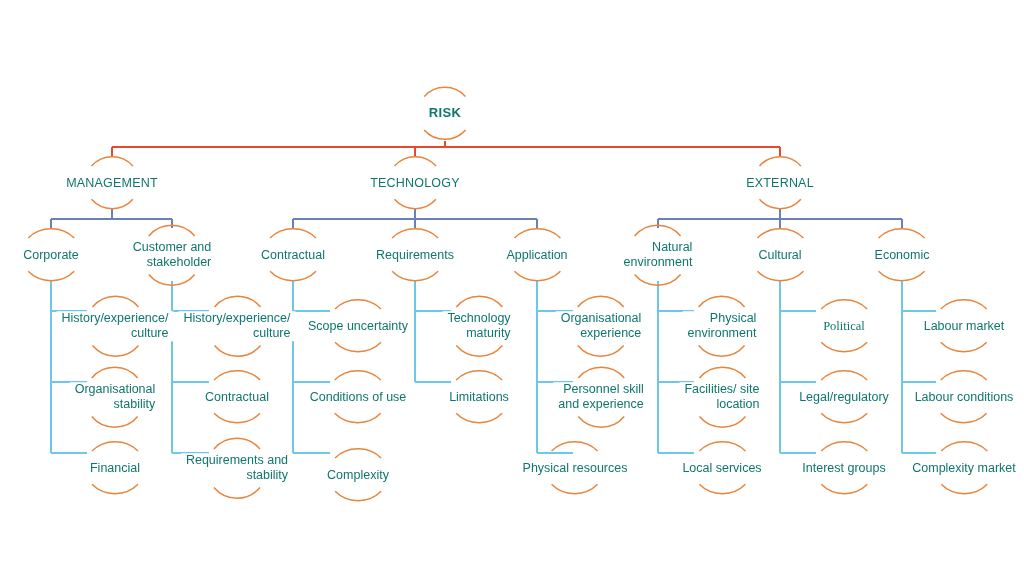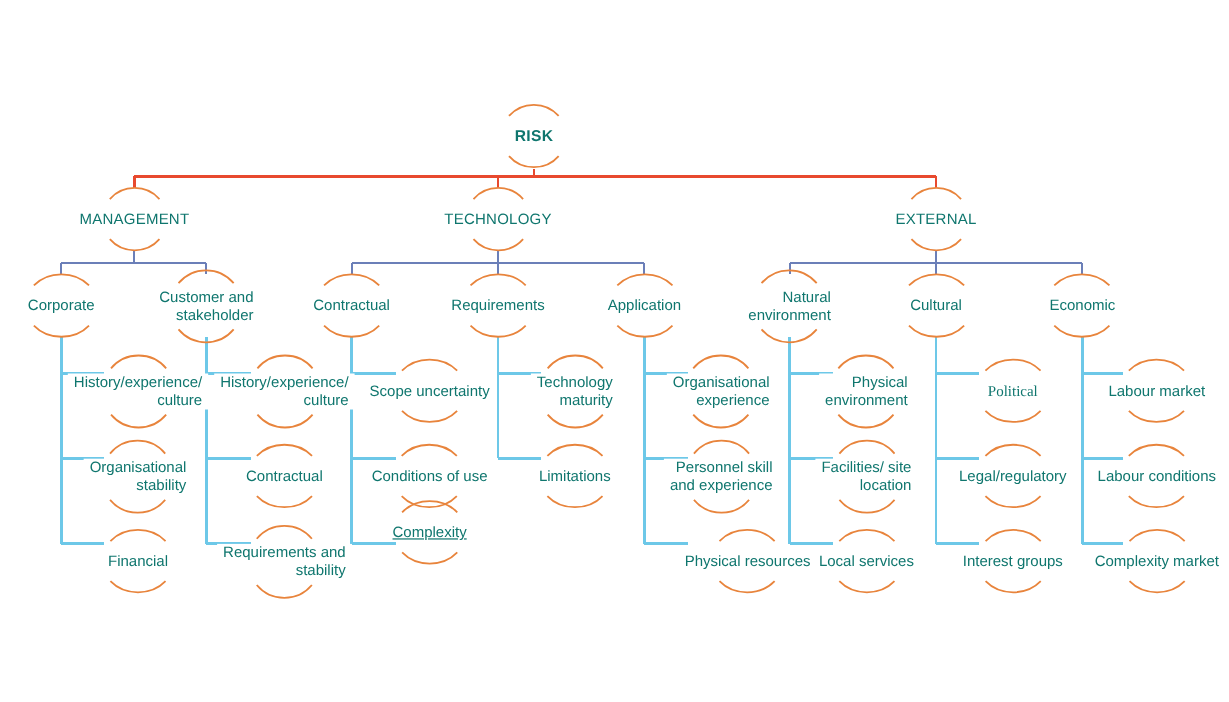--- a/index.html
+++ b/index.html
@@ -255,21 +255,21 @@
         </svg>
         <span class="label">Scope uncertainty</span>
       </div>
       <div class="node node-leaf" style="left: 358px; top: 397px;">
         <svg width="64" height="56" viewBox="0 0 64 56" class="arcs">
           <path d="M 9.018666706430661 11.287522148149975 A 30 26 0 0 1 54.981333293569335 11.287522148149975" fill="none" stroke="#E8843C" stroke-width="1.5"></path>
           <path d="M 9.018666706430661 44.712477851850025 A 30 26 0 0 0 54.981333293569335 44.712477851850025" fill="none" stroke="#E8843C" stroke-width="1.5"></path>
         </svg>
         <span class="label">Conditions of use</span>
       </div>
-      <div class="node node-leaf" style="left: 358px; top: 444px; text-decoration: underline;">
+      <div class="node node-leaf" style="left: 358px; top: 475px;">
         <svg width="64" height="56" viewBox="0 0 64 56" class="arcs">
           <path d="M 9.018666706430661 11.287522148149975 A 30 26 0 0 1 54.981333293569335 11.287522148149975" fill="none" stroke="#E8843C" stroke-width="1.5"></path>
           <path d="M 9.018666706430661 44.712477851850025 A 30 26 0 0 0 54.981333293569335 44.712477851850025" fill="none" stroke="#E8843C" stroke-width="1.5"></path>
         </svg>
         <span class="label">Complexity</span>
       </div>
       <div class="node node-leaf" style="left: 479px; top: 326px;">
         <svg width="64" height="64" viewBox="0 0 64 64" class="arcs">
           <path d="M 9.018666706430661 12.71637170940382 A 30 30 0 0 1 54.981333293569335 12.71637170940382" fill="none" stroke="#E8843C" stroke-width="1.5"></path>
           <path d="M 9.018666706430661 51.283628290596184 A 30 30 0 0 0 54.981333293569335 51.283628290596184" fill="none" stroke="#E8843C" stroke-width="1.5"></path>
@@ -290,21 +290,21 @@
         </svg>
         <span class="label">Organisational<br>experience</span>
       </div>
       <div class="node node-leaf" style="left: 601px; top: 397px;">
         <svg width="64" height="64" viewBox="0 0 64 64" class="arcs">
           <path d="M 9.018666706430661 12.71637170940382 A 30 30 0 0 1 54.981333293569335 12.71637170940382" fill="none" stroke="#E8843C" stroke-width="1.5"></path>
           <path d="M 9.018666706430661 51.283628290596184 A 30 30 0 0 0 54.981333293569335 51.283628290596184" fill="none" stroke="#E8843C" stroke-width="1.5"></path>
         </svg>
         <span class="label">Personnel skill<br>and experience</span>
       </div>
-      <div class="node node-leaf" style="left: 575px; top: 468px; margin-left: 48px;">
+      <div class="node node-leaf" style="left: 575px; top: 468px;">
         <svg width="64" height="56" viewBox="0 0 64 56" class="arcs">
           <path d="M 9.018666706430661 11.287522148149975 A 30 26 0 0 1 54.981333293569335 11.287522148149975" fill="none" stroke="#E8843C" stroke-width="1.5"></path>
           <path d="M 9.018666706430661 44.712477851850025 A 30 26 0 0 0 54.981333293569335 44.712477851850025" fill="none" stroke="#E8843C" stroke-width="1.5"></path>
         </svg>
         <span class="label">Physical resources</span>
       </div>
       <div class="node node-leaf" style="left: 722px; top: 326px;">
         <svg width="64" height="64" viewBox="0 0 64 64" class="arcs">
           <path d="M 9.018666706430661 12.71637170940382 A 30 30 0 0 1 54.981333293569335 12.71637170940382" fill="none" stroke="#E8843C" stroke-width="1.5"></path>
           <path d="M 9.018666706430661 51.283628290596184 A 30 30 0 0 0 54.981333293569335 51.283628290596184" fill="none" stroke="#E8843C" stroke-width="1.5"></path>

